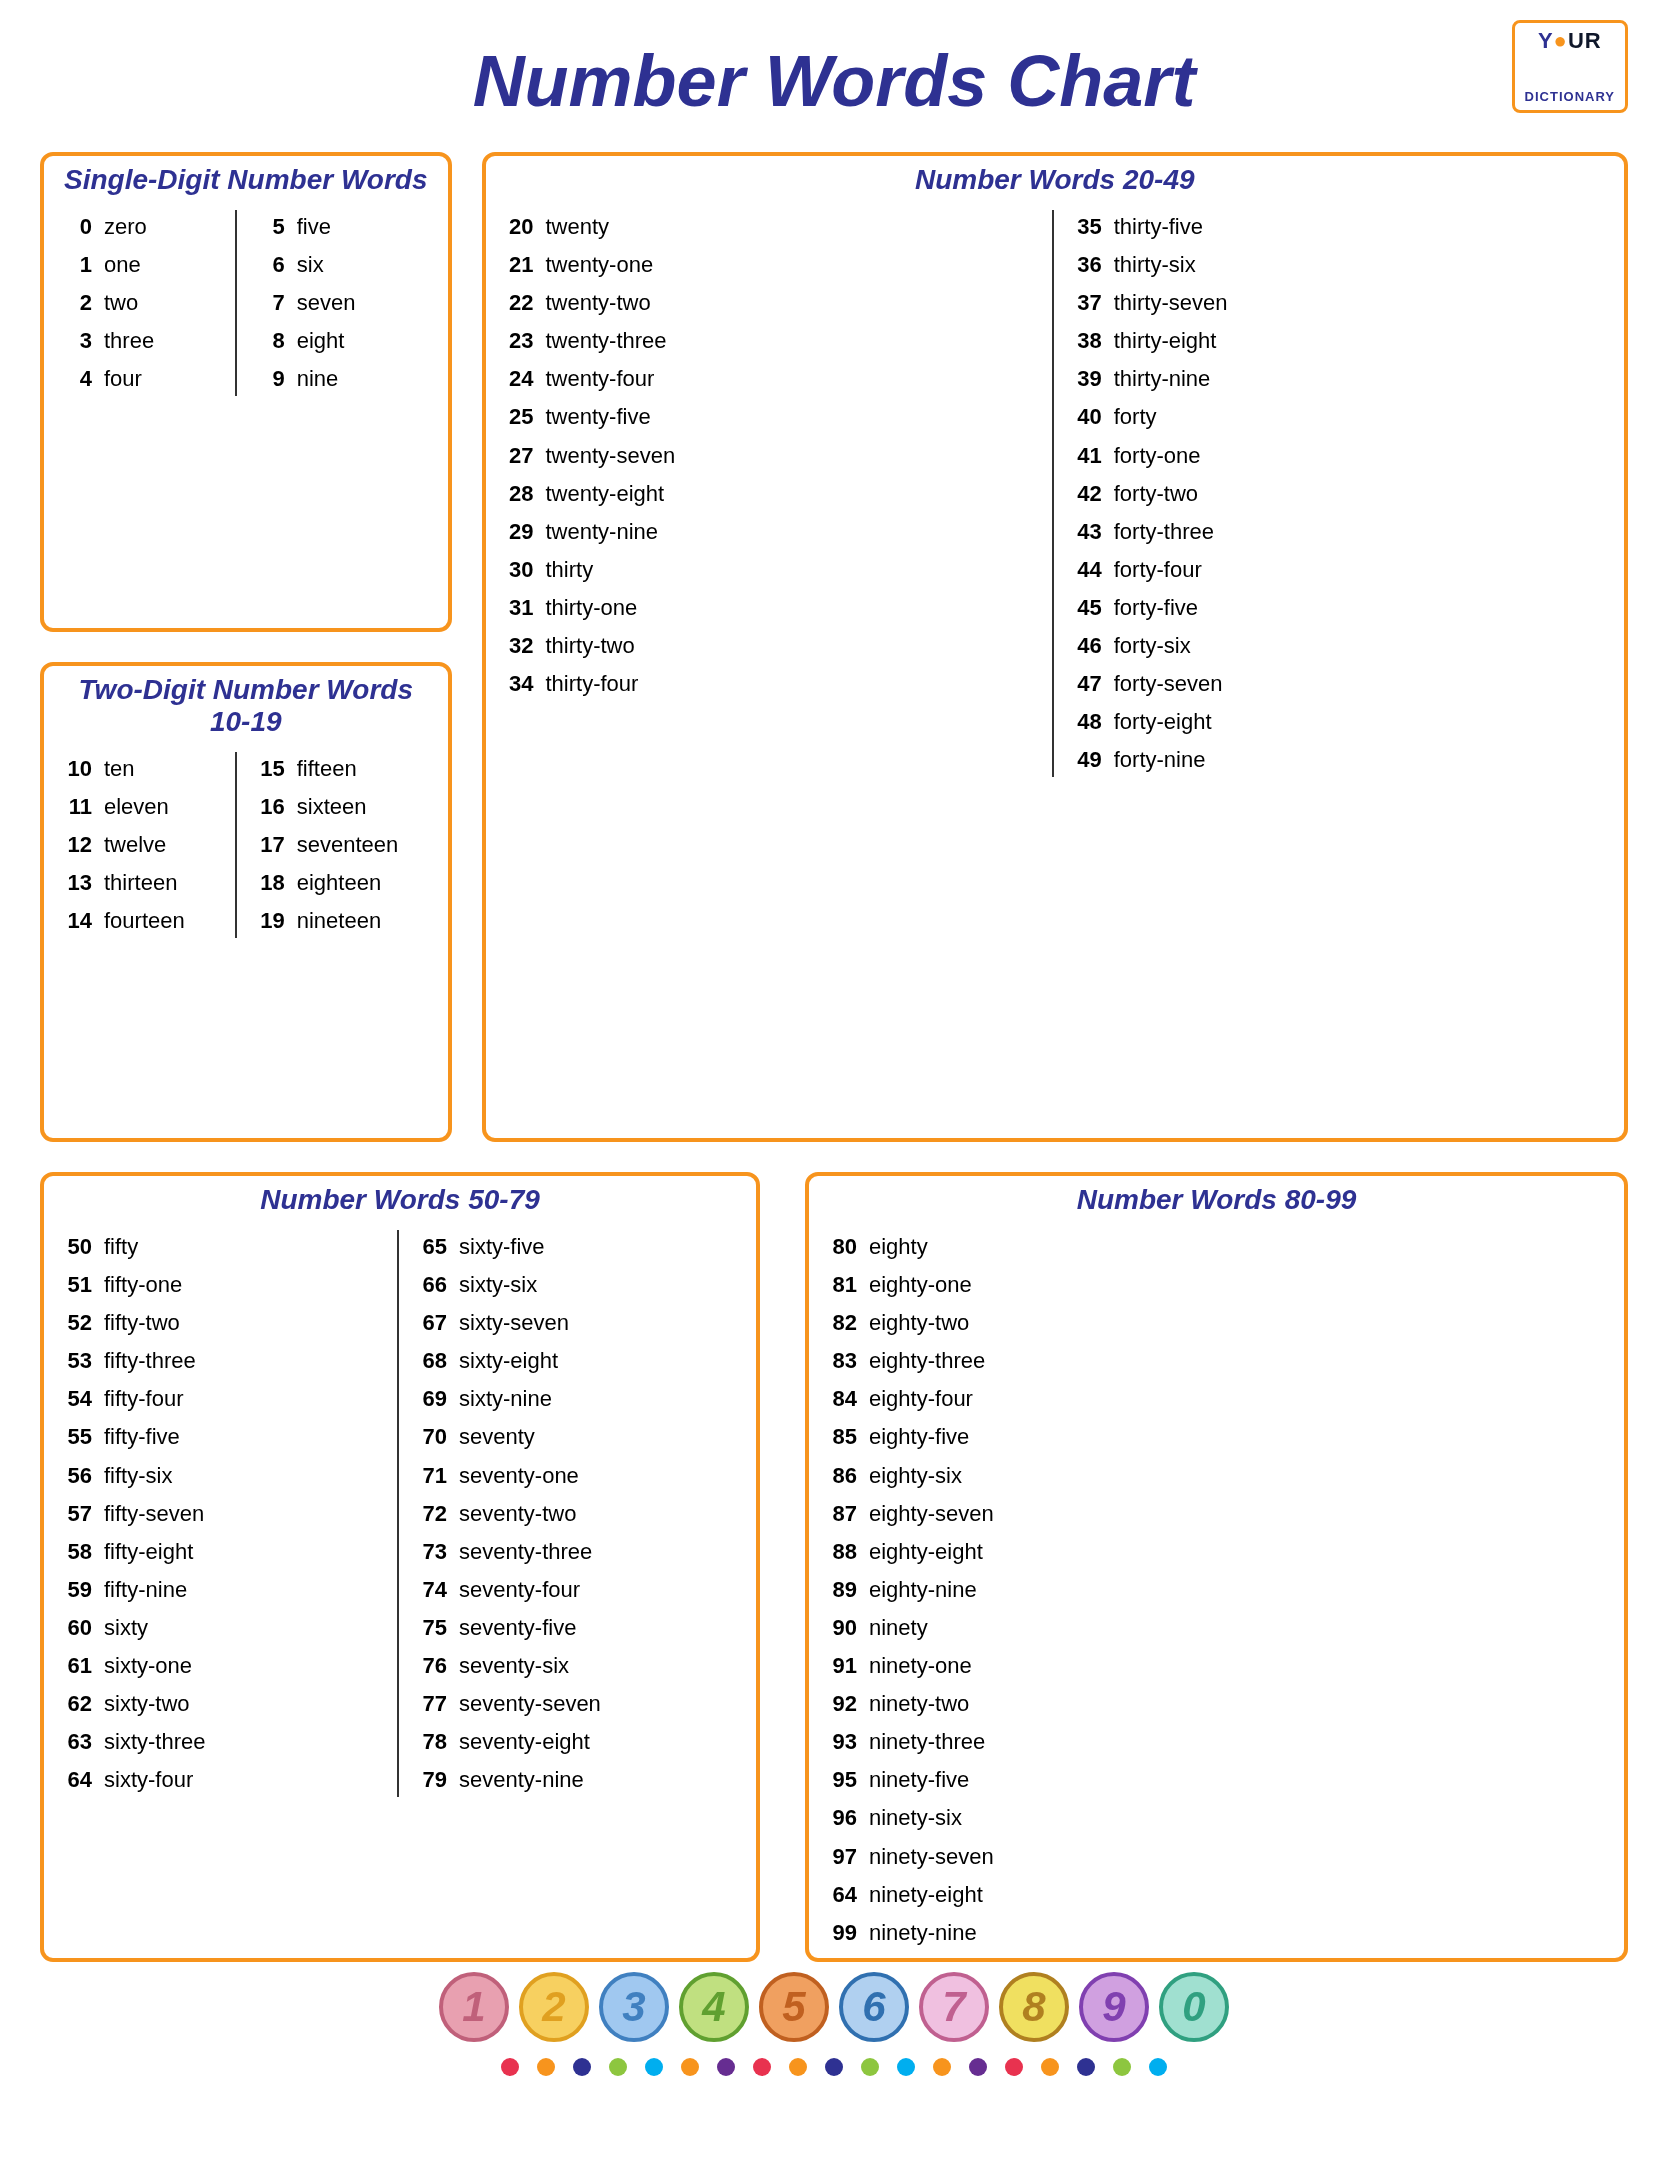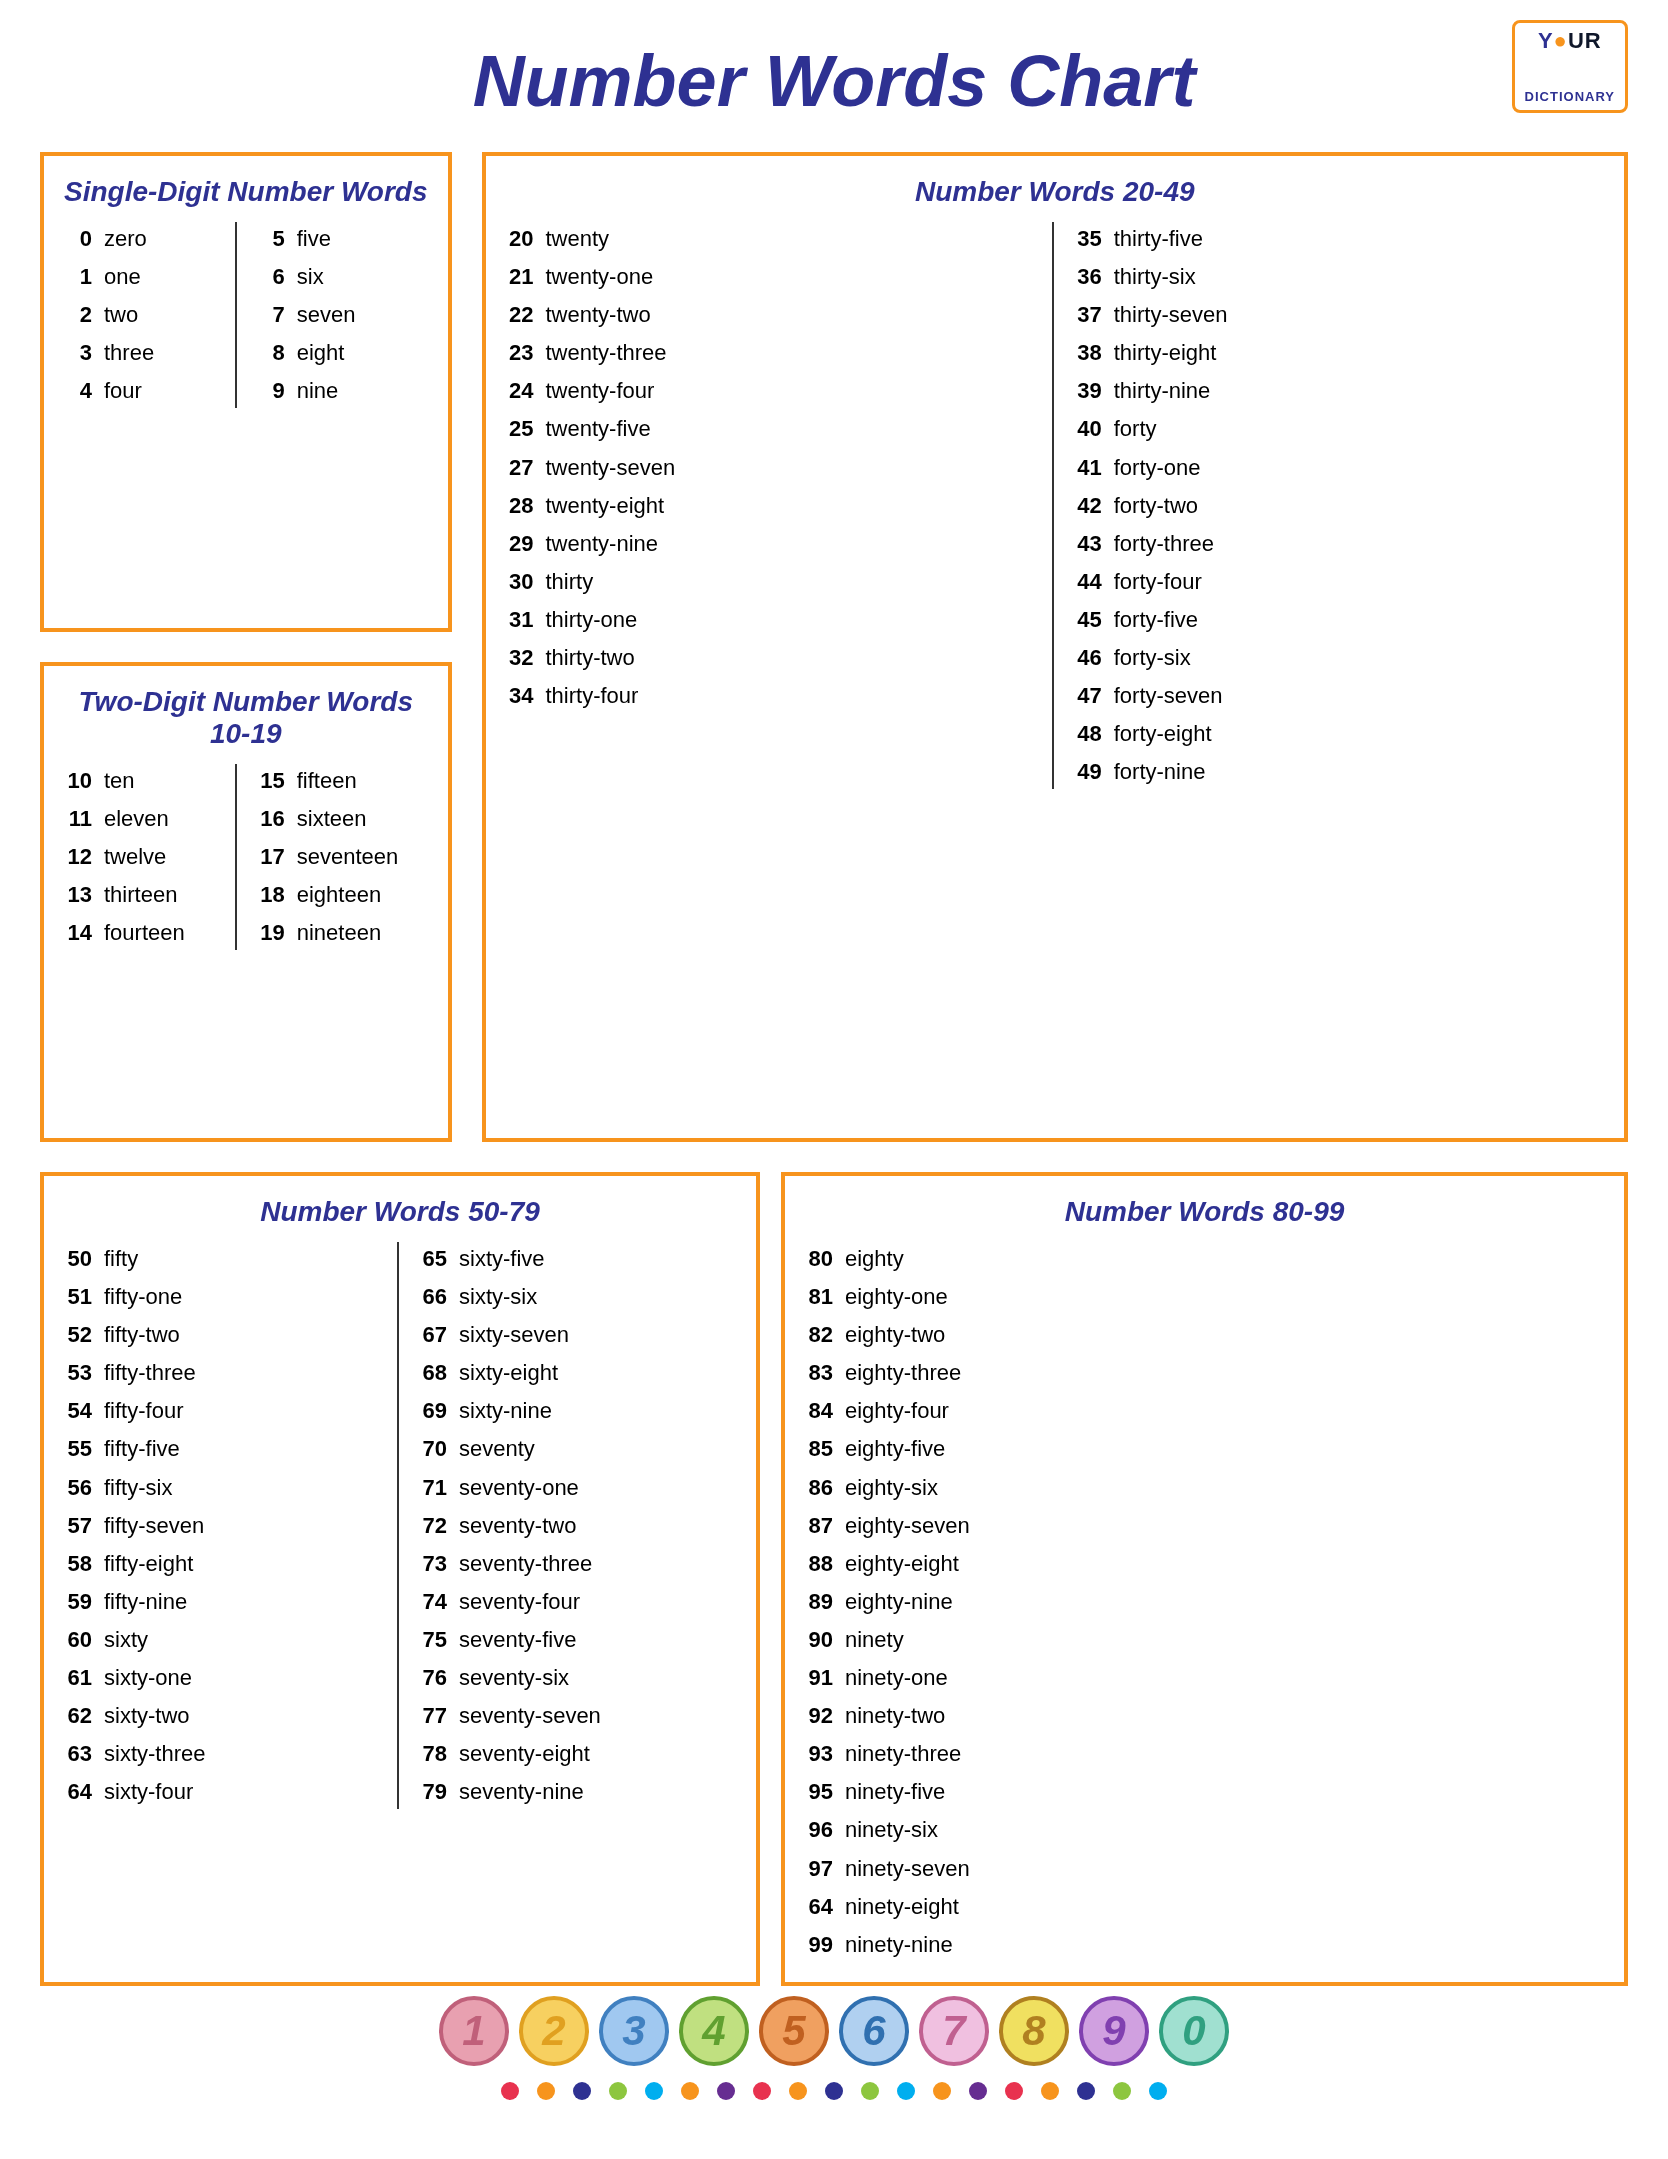--- a/index.html
+++ b/index.html
@@ -43,26 +43,26 @@
       margin: 10px 0 30px;
       padding-top: 10px;
     }
     .charts-top {
       display: flex;
       gap: 30px;
       margin-bottom: 30px;
     }
     .charts-bottom {
       display: flex;
-      gap: 21px;
+      gap: 45px;
     }
     .chart-box {
       border: 4px solid #f7941d;
-      border-radius: 0;
-      padding: 20px 20px;
+      border-radius: 13px;
+      padding: 8px 20px;
       background: #fff;
     }
     .chart-box.single-digit { flex: 0 0 480px; }
     .chart-box.two-digit { flex: 0 0 480px; }
     .chart-box.twenty-49 { flex: 1; }
     .chart-box.fifty-79 { flex: 0 0 720px; }
     .chart-box.eighty-99 { flex: 1; }
 
     .chart-title {
       font-size: 28px;

